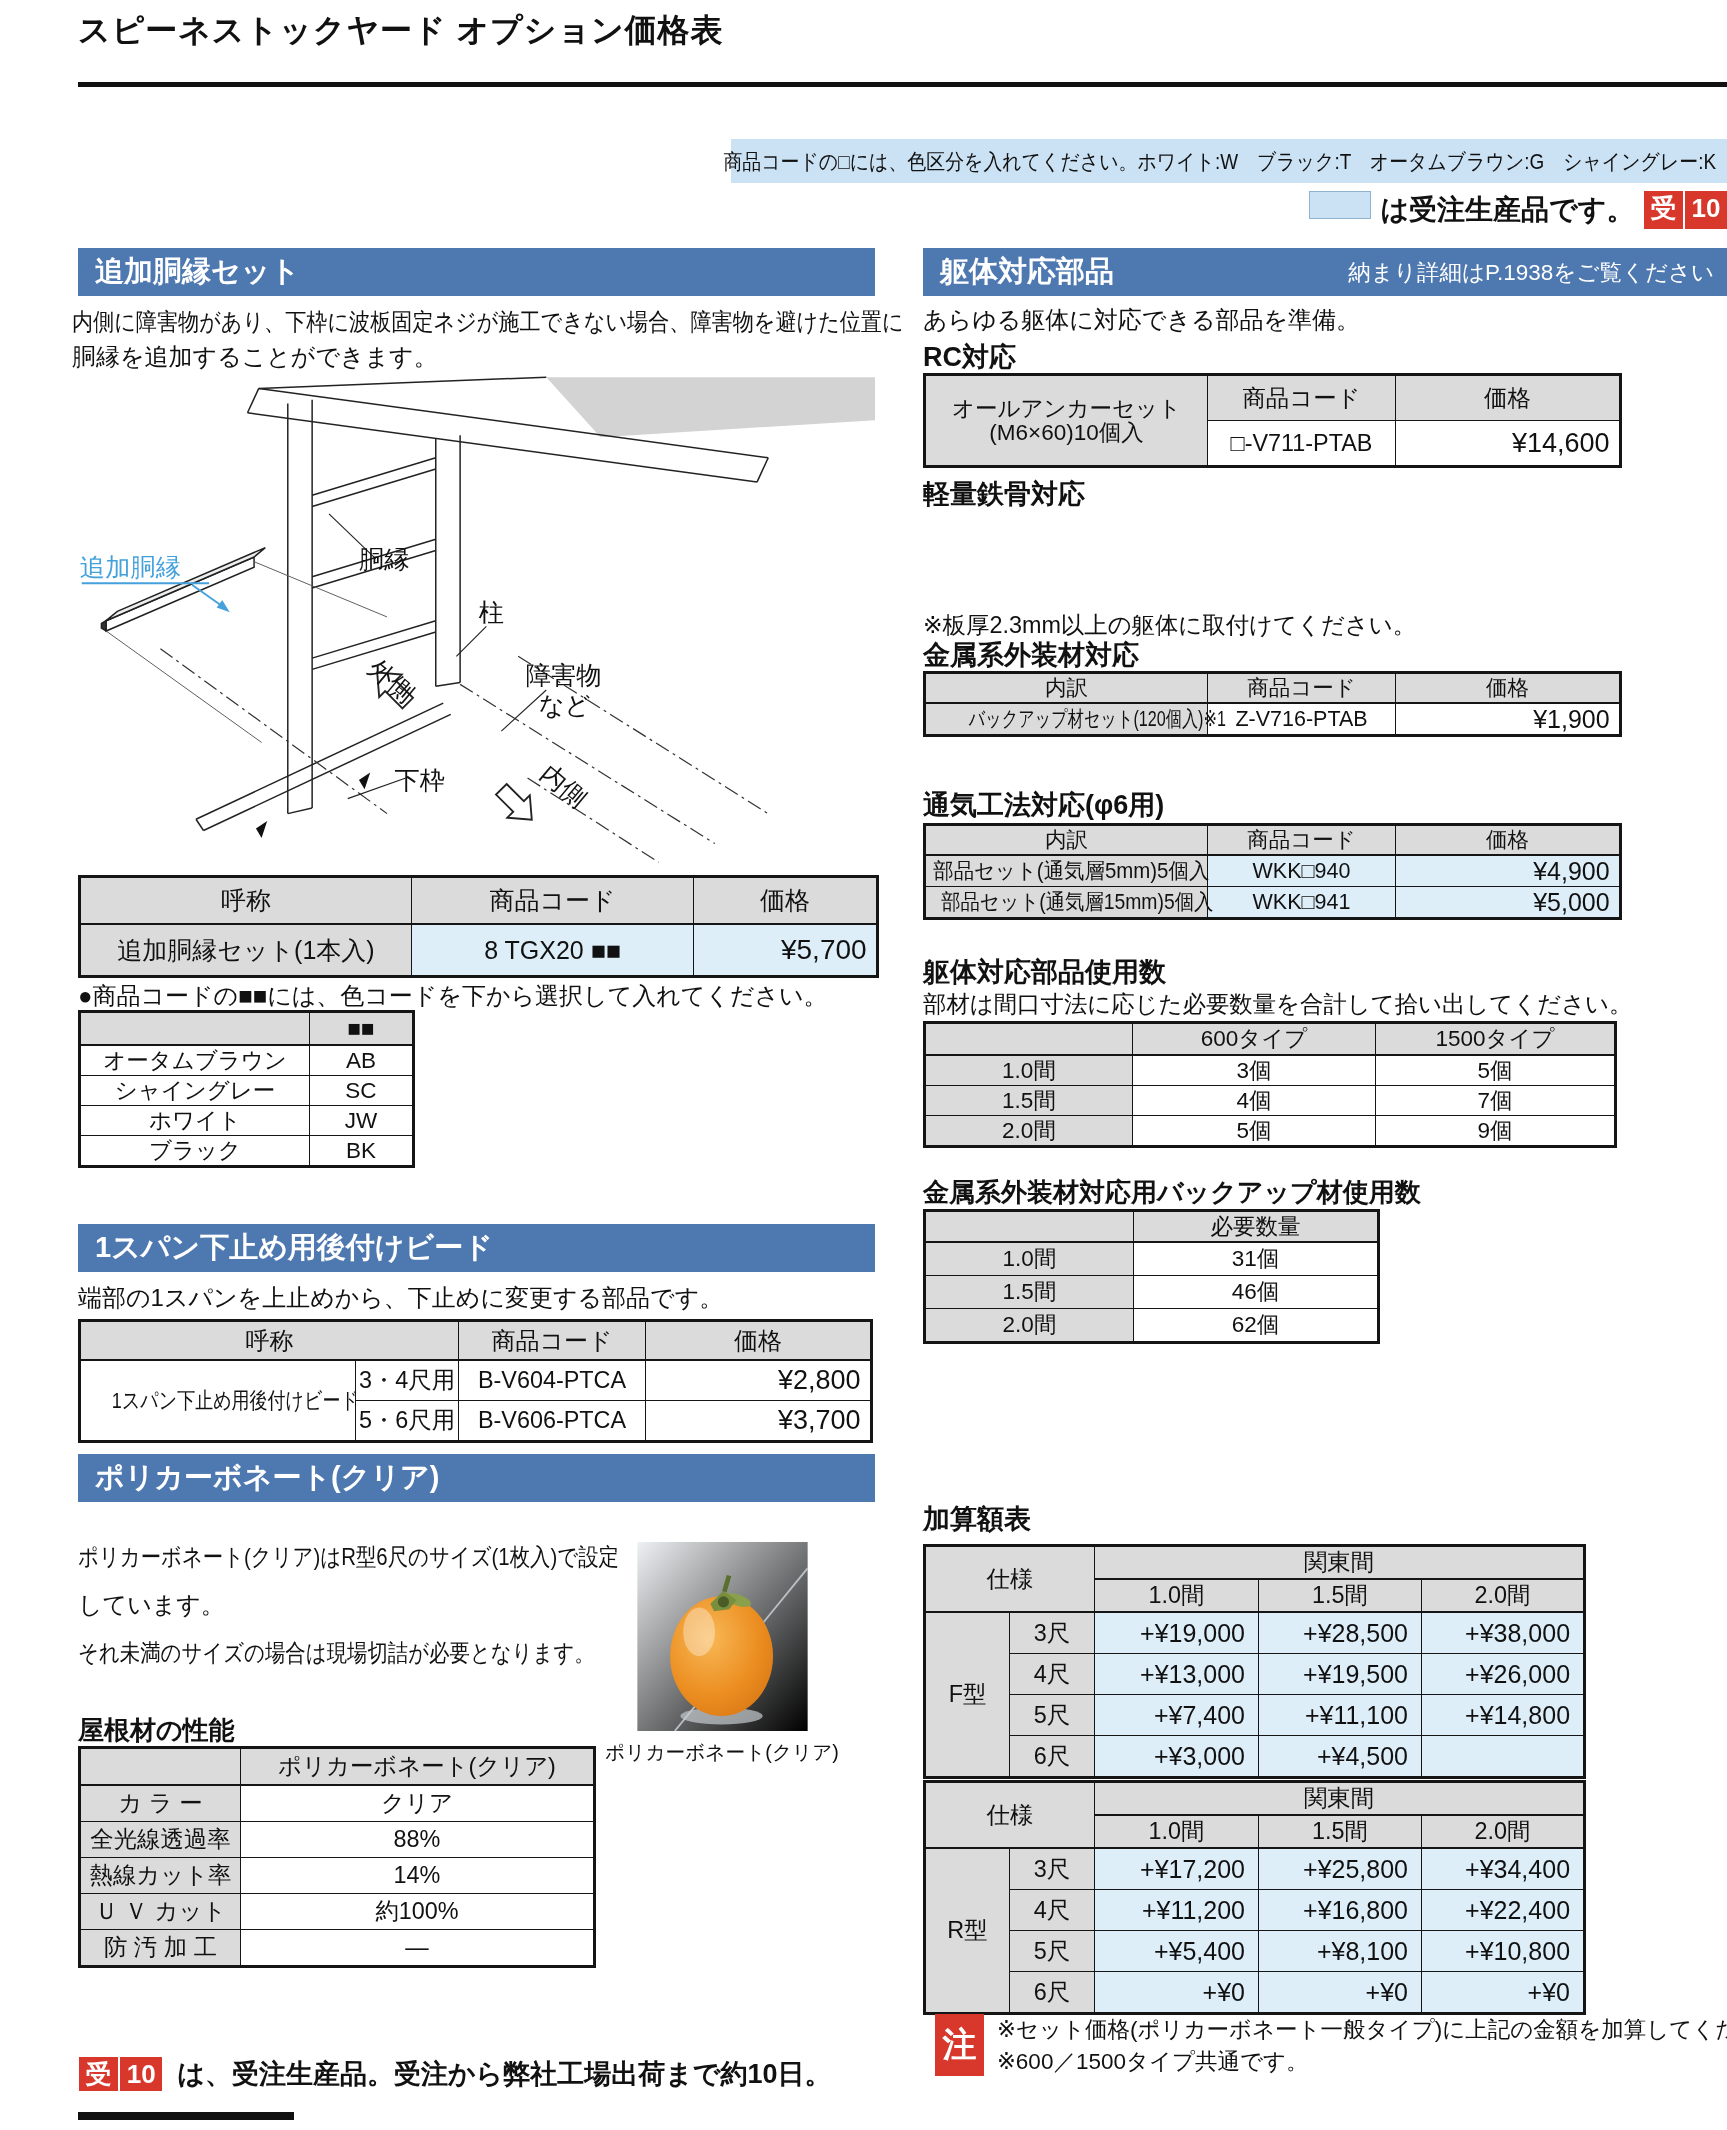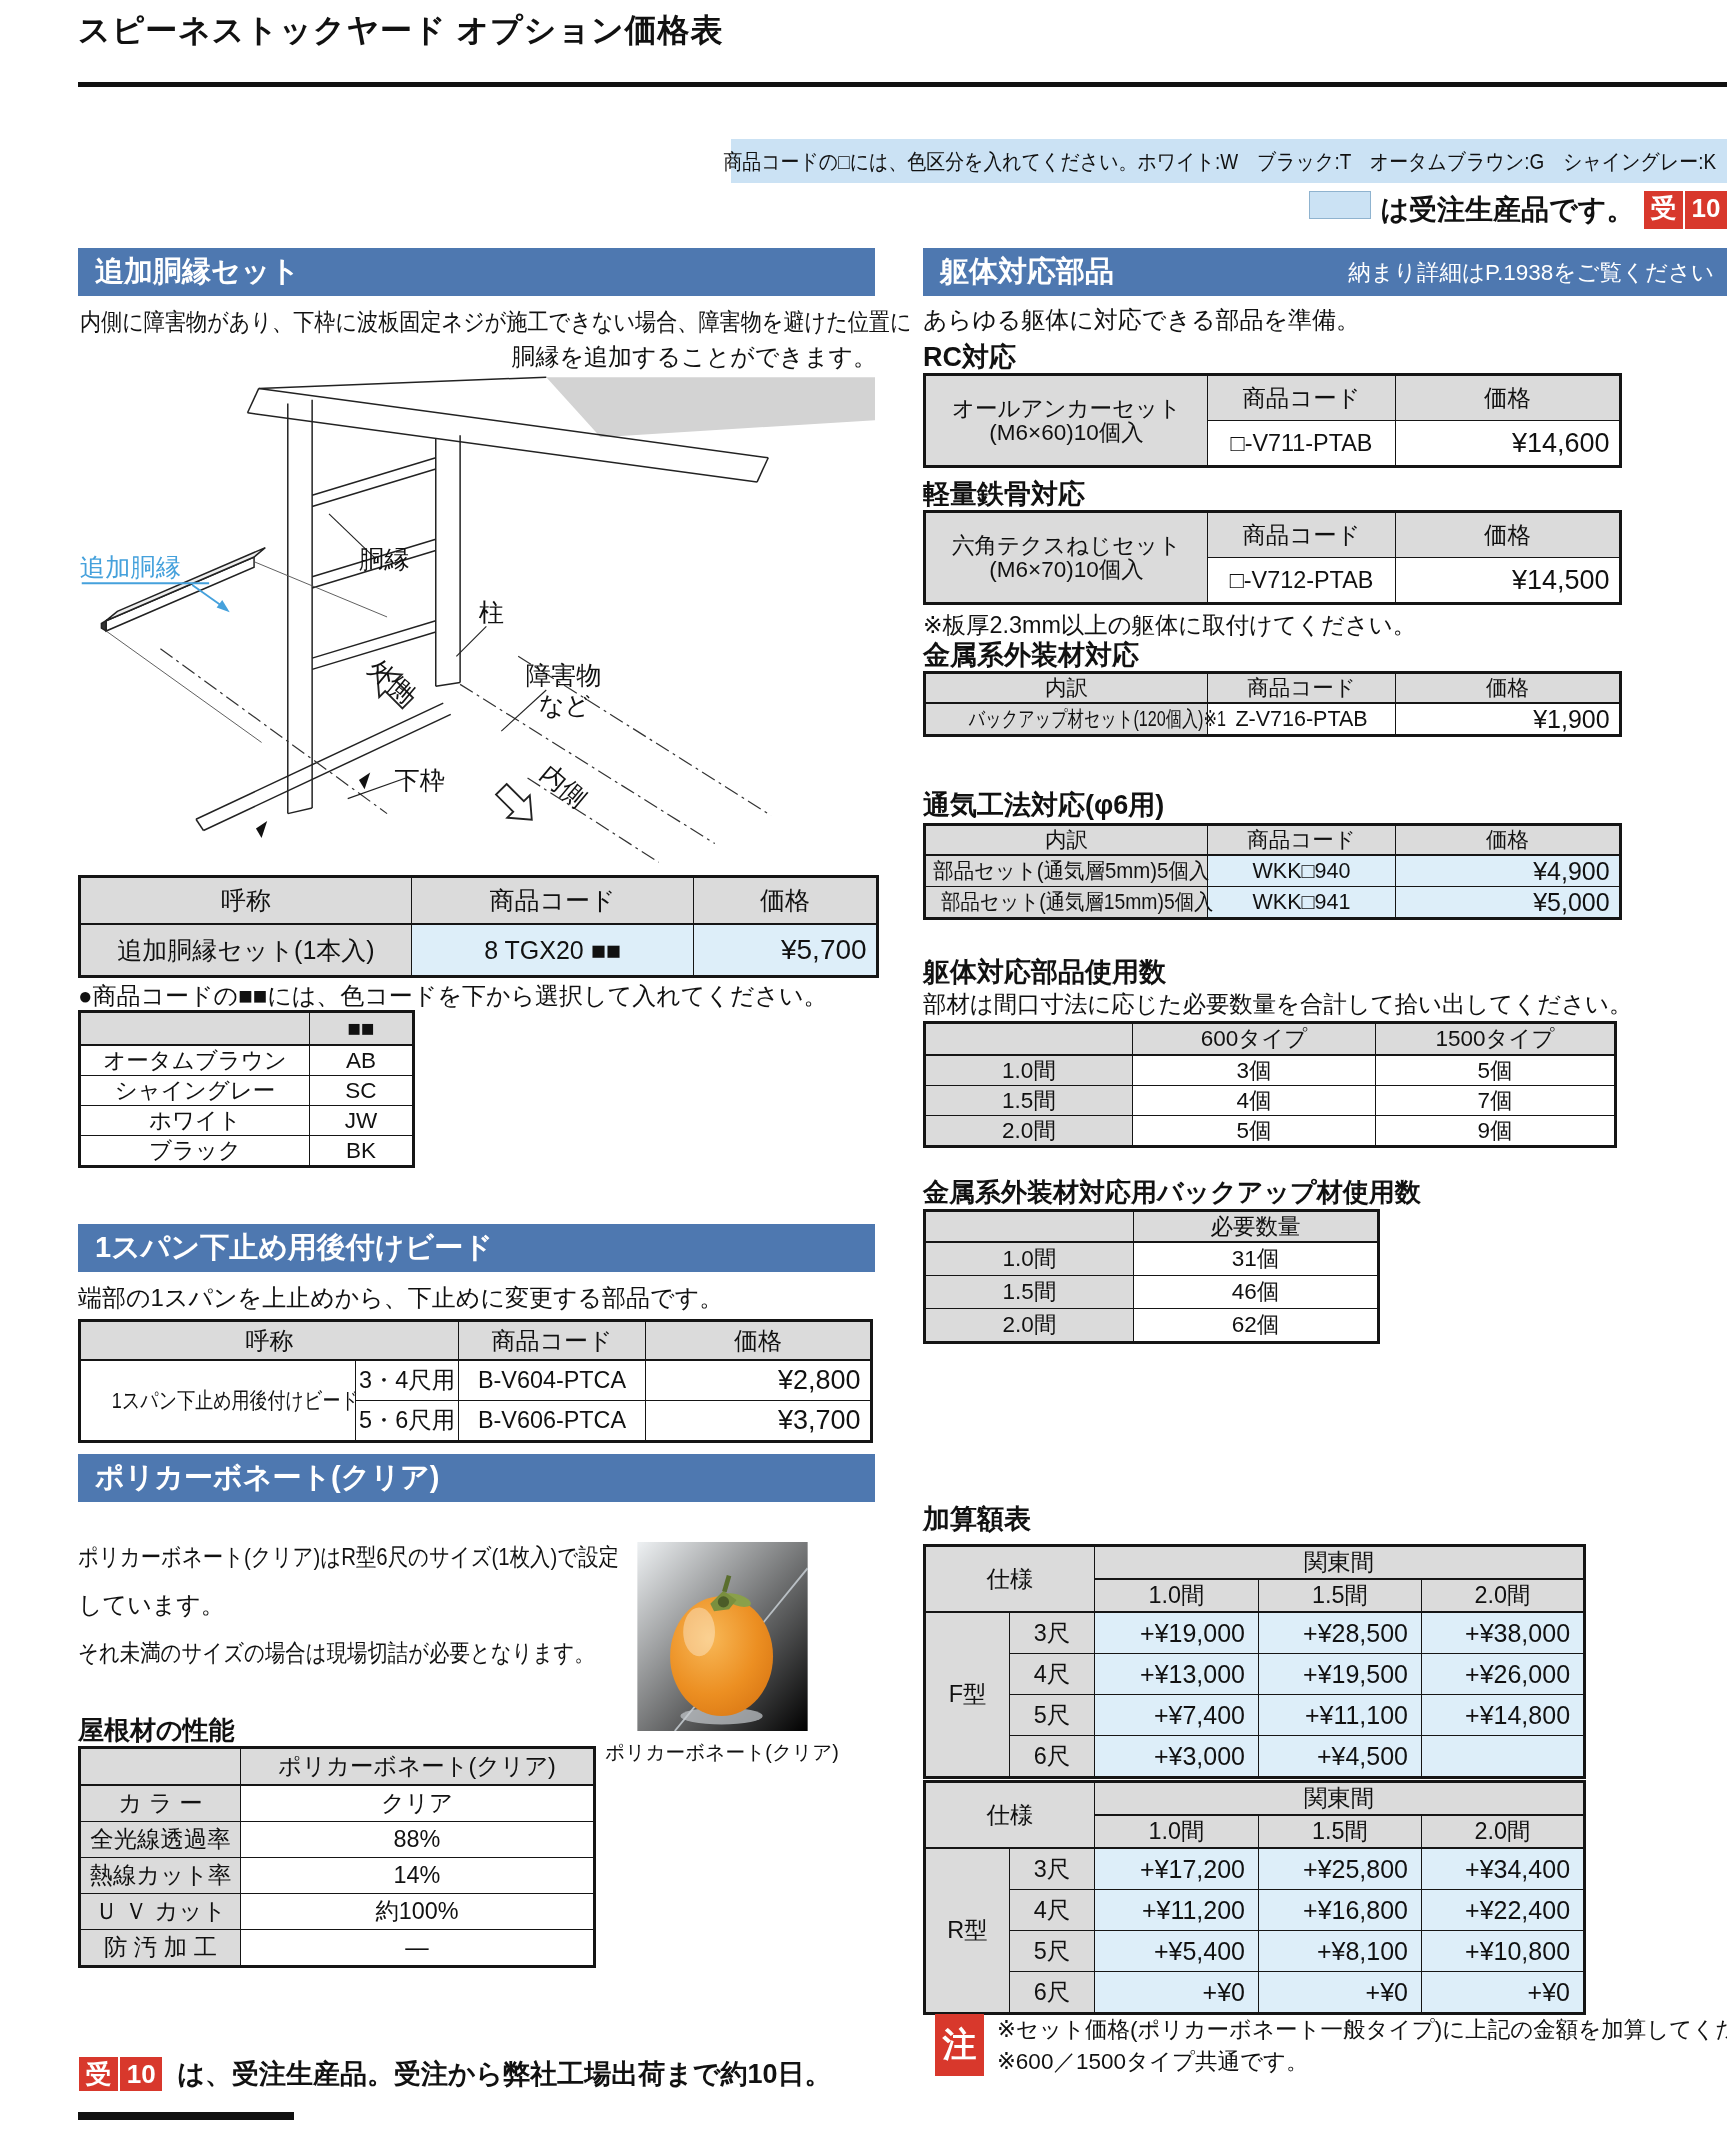--- a/index.html
+++ b/index.html
@@ -73,21 +73,21 @@
     <span class="mtxt">は受注生産品です。</span>
     <span class="badge">
       <span class="b1">受</span>
       <span>10</span>
     </span>
   </div>
 
   <div class="abs secbar" style="left:78px;top:248px;width:797px;height:48px;">
     <span class="st">追加胴縁セット</span>
   </div>
-  <div class="abs txt" style="left:80px;top:304px;width:797px;text-align:right;">
+  <div class="abs txt" style="left:72px;top:304px;width:797px;">
     <div class="sqz">内側に障害物があり、下枠に波板固定ネジが施工できない場合、障害物を避けた位置に</div>
     <div>胴縁を追加することができます。</div>
   </div>
 
   <svg class="abs" style="left:78px;top:375px;" width="797" height="497" viewBox="0 0 851 530">
     <polygon points="500,2 851,2 851,48 558,66" fill="#d3d3d3"></polygon>
     <g stroke="#222" stroke-width="1.6" fill="none">
       <line x1="193" y1="14" x2="737" y2="88"></line>
         <line x1="181" y1="40" x2="725" y2="114"></line>
       <line x1="193" y1="14" x2="181" y2="40"></line>
@@ -345,41 +345,20 @@
         <th class="gy">価格</th>
       </tr>
       <tr>
         <td>□-V711-PTAB</td>
         <td class="pr">¥14,600</td>
       </tr>
     </tbody>
   </table>
 
   <div class="abs subtitle" style="left:923px;top:476px;">軽量鉄骨対応</div>
-  <table class="t rc-t" style="left:923px;top:510px;width:696px;">
-    <colgroup>
-        <col style="width:283px">
-        <col style="width:188px">
-        <col style="width:225px">
-      </colgroup>
-    <tbody>
-      <tr>
-        <td class="gy" rowspan="2">
-          <span>六角テクスねじセット</span>
-          <span>(M6×70)10個入</span>
-        </td>
-        <th class="gy">商品コード</th>
-        <th class="gy">価格</th>
-      </tr>
-      <tr>
-        <td>□-V712-PTAB</td>
-        <td class="pr">¥14,500</td>
-      </tr>
-    </tbody>
-  </table>
   <div class="abs small" style="left:923px;top:609px;">※板厚2.3mm以上の躯体に取付けてください。</div>
 
   <div class="abs subtitle" style="left:923px;top:637px;">金属系外装材対応</div>
   <table class="t sm-t" style="left:923px;top:671px;width:696px;">
     <colgroup>
         <col style="width:283px">
         <col style="width:188px">
         <col style="width:225px">
       </colgroup>
     <thead>

